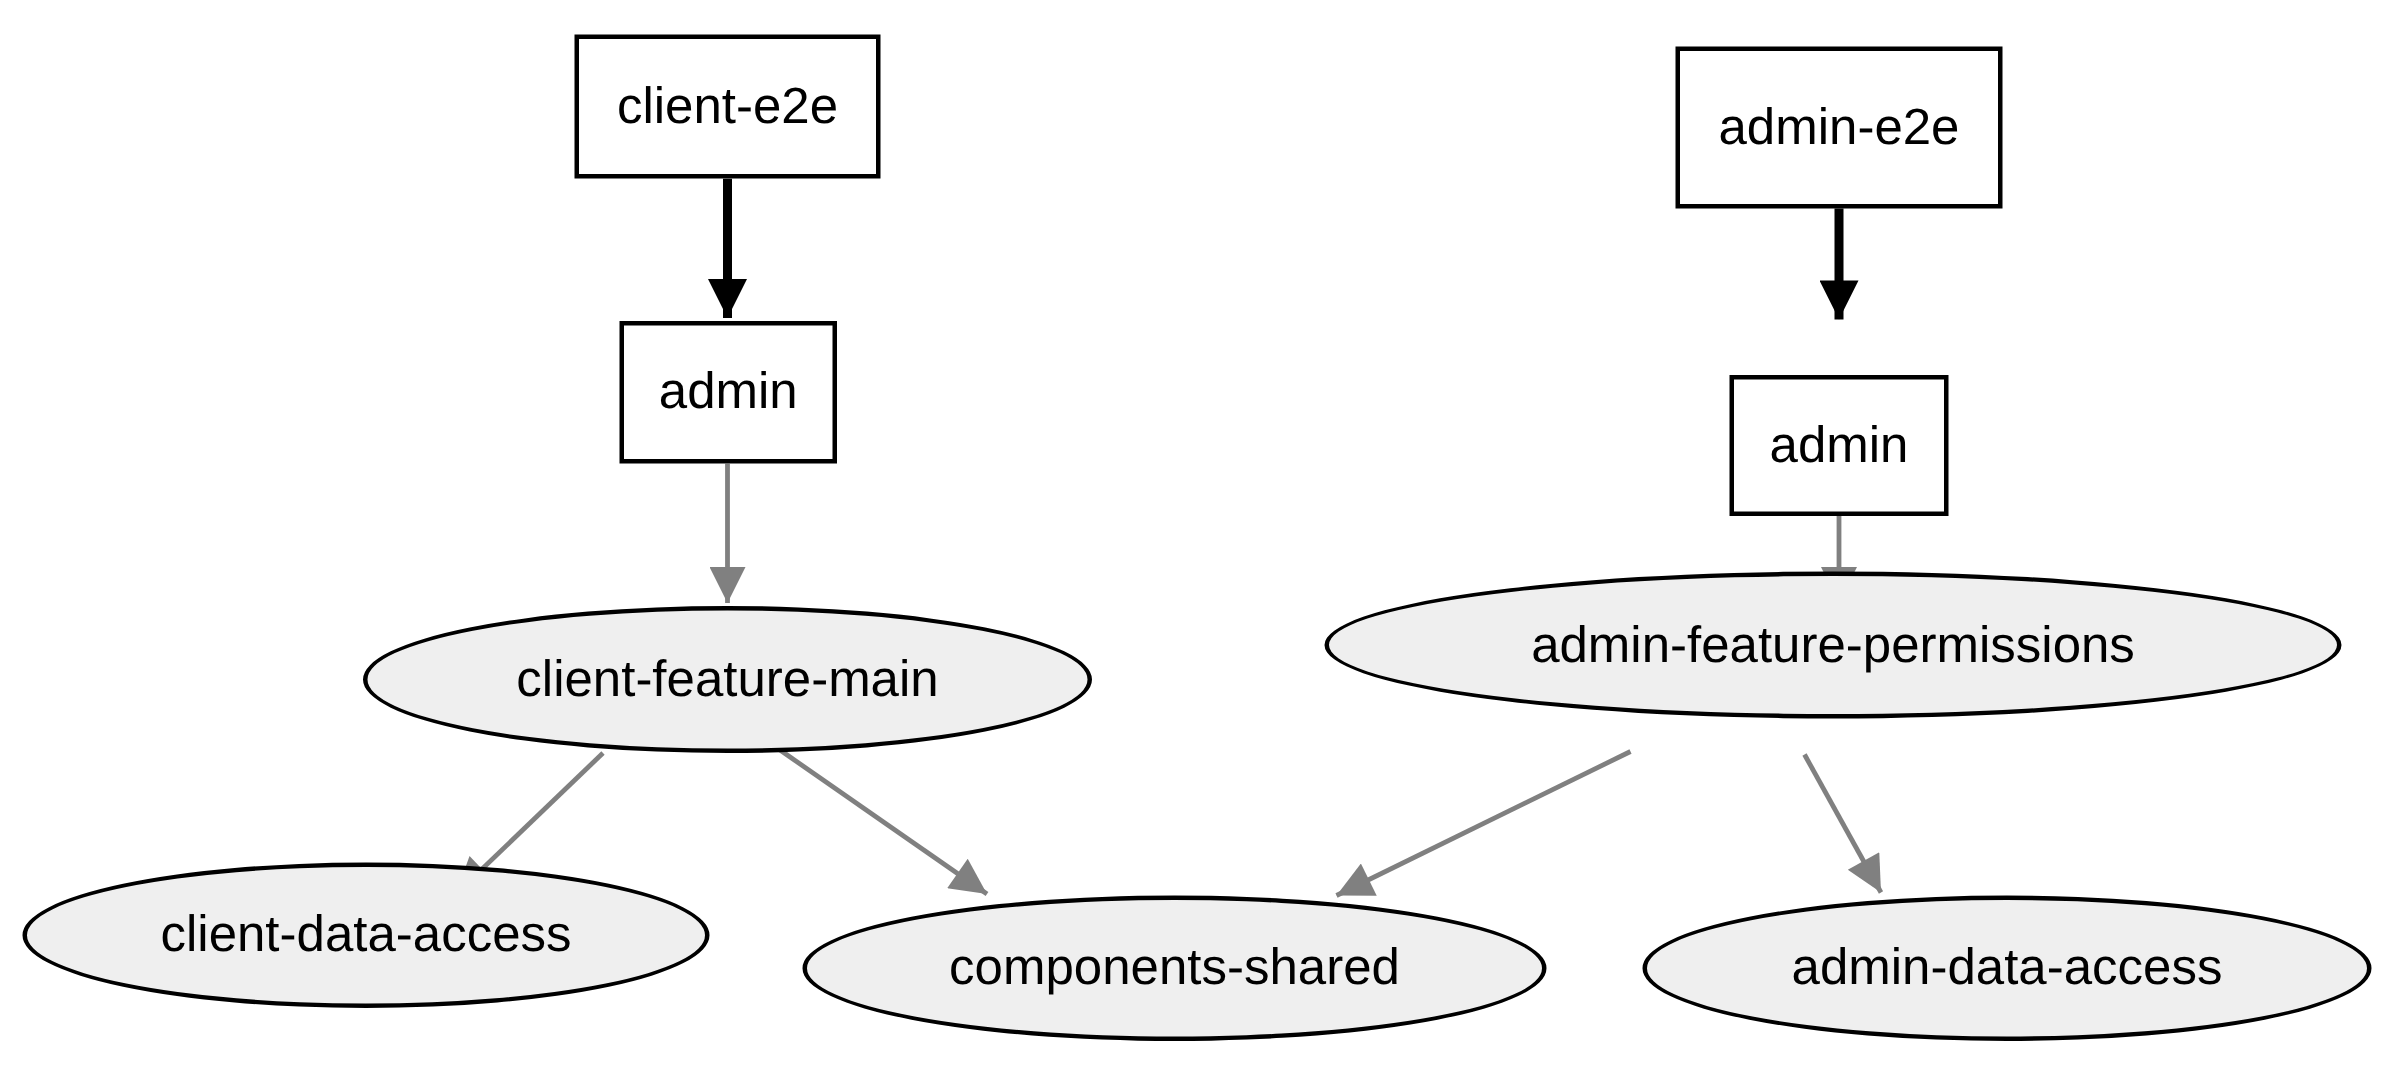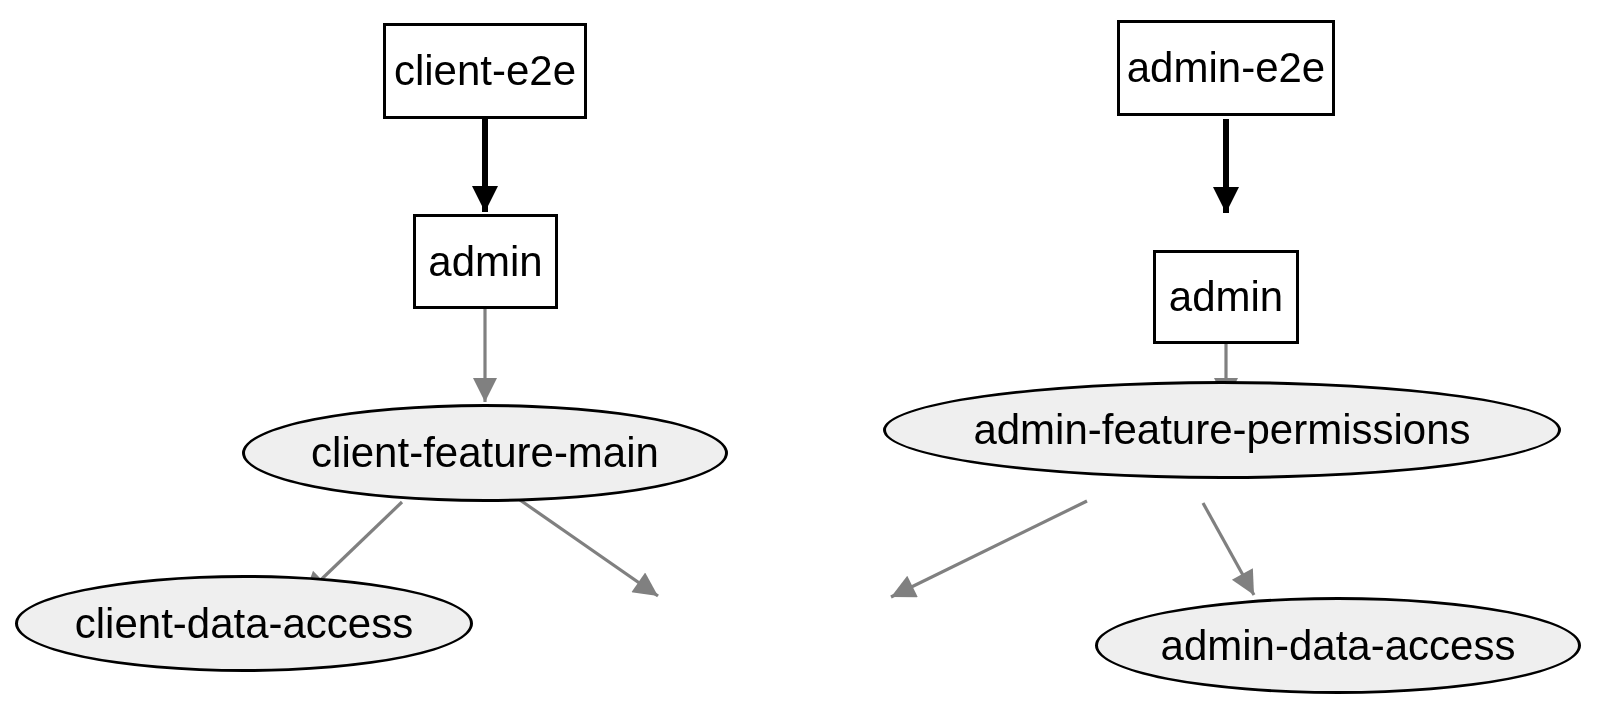--- a/index.html
+++ b/index.html
@@ -21,38 +21,38 @@
     top: 0;
     width: 1600px;
     height: 720px;
   }
   .node {
     position: absolute;
     box-sizing: border-box;
     display: flex;
     align-items: center;
     justify-content: center;
-    font-size: 42px;
+    font-size: 34px;
     color: #000000;
     white-space: nowrap;
     text-align: center;
   }
   .node.box {
     background: #ffffff;
     border: 3px solid #000000;
   }
   .node.ellipse {
     background: #efefef;
     border: 3px solid #000000;
     border-radius: 50%;
   }
 
   
   .n-client-e2e { left: 383px; top: 23px;  width: 204px; height: 96px; }
-  .n-admin-e2e  { left: 1117px; top: 20px; width: 218px; height: 96px; text-align: right; }
+  .n-admin-e2e  { left: 1117px; top: 31px; width: 218px; height: 108px; text-align: right; }
   .n-client     { left: 413px; top: 214px; width: 145px; height: 95px; }
   .n-admin      { left: 1153px; top: 214px; width: 146px; height: 94px; margin-top: 36px; }
 
   
   .n-client-feature-main       { left: 242px;  top: 404px; width: 486px; height: 98px; text-align: center; }
   .n-admin-feature-permissions { left: 883px;  top: 381px; width: 678px; height: 98px; }
   .n-client-data-access        { left: 15px;   top: 575px; width: 458px; height: 97px; }
   .n-components-shared         { left: 535px;  top: 597px; width: 496px; height: 97px; }
   .n-admin-data-access         { left: 1095px; top: 597px; width: 486px; height: 97px; }
 </style>
@@ -109,18 +109,21 @@
   </div>
 
   <div class="node ellipse n-admin-feature-permissions">
     <span>admin-feature-permissions</span>
   </div>
 
   <div class="node ellipse n-client-data-access">
     <span>client-data-access</span>
   </div>
 
+  <div class="node ellipse n-components-shared">
+    <span>components-shared</span>
+  </div>
 
   <div class="node ellipse n-admin-data-access">
     <span>admin-data-access</span>
   </div>
 
 </div>
 
 </body></html>

